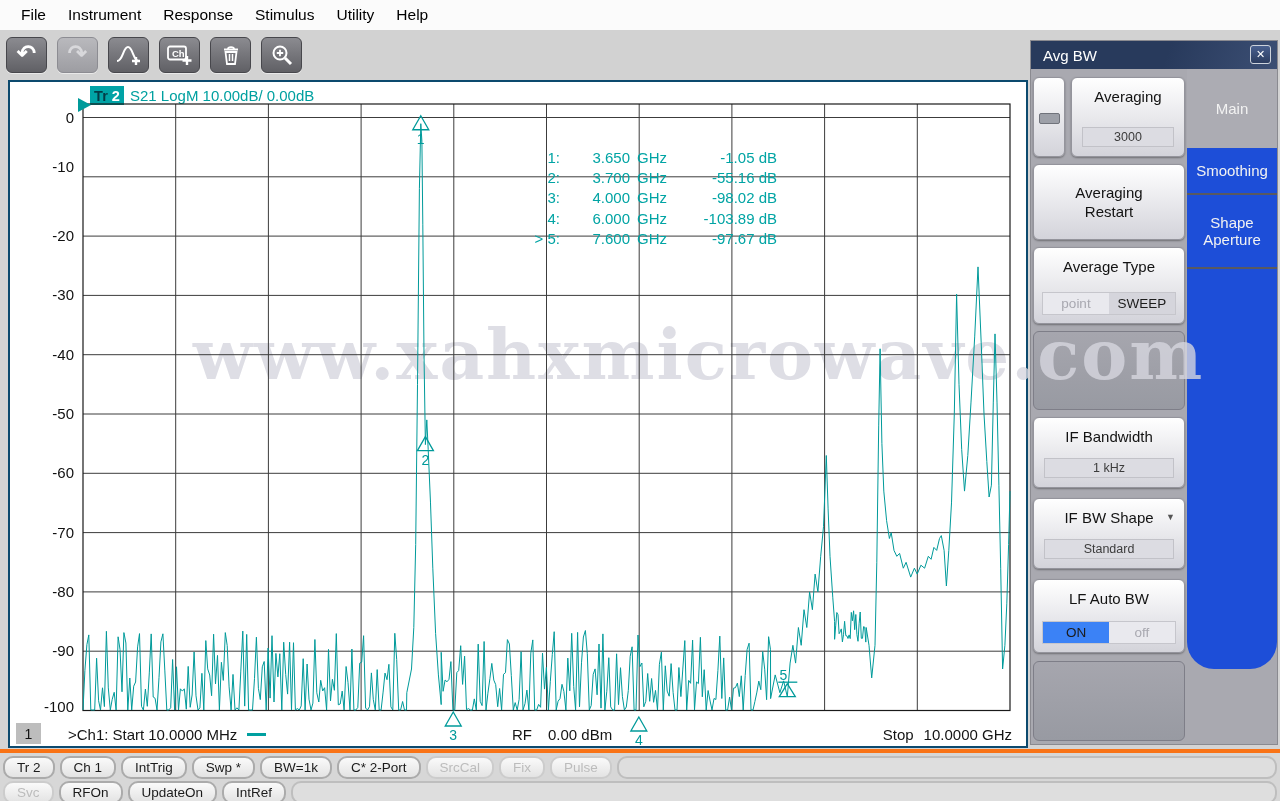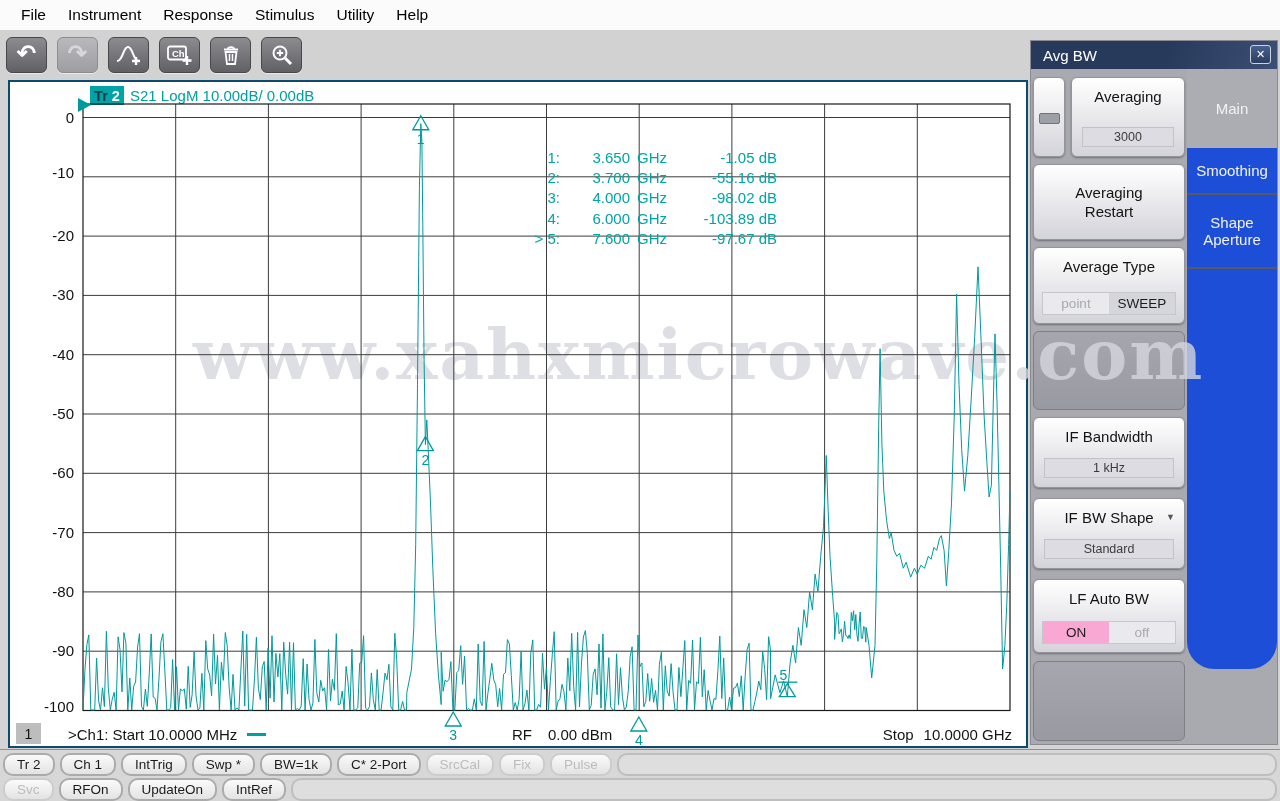--- a/index.html
+++ b/index.html
@@ -67,34 +67,34 @@
   .pbtn .lbl { text-align:center; font-size:15px; padding-top:9px; white-space:pre-line; line-height:1.3; }
   .pbtn.blank { background:linear-gradient(#a6a6ae,#989aa2); border-color:#7e7e88; box-shadow:none; }
   .val-box { position:absolute; left:10px; right:10px; bottom:9px; height:20px;
     background:#dcdce2; border:1px solid #c2c2c8; text-align:center;
     font-size:12.5px; line-height:19px; color:#3c3c3c; }
   .tgl { position:absolute; left:8px; right:8px; bottom:8px; height:23px; display:flex;
     background:#e9e9ee; border:1px solid #c6c6cc; font-size:13.5px; }
   .tgl span { flex:1; display:flex; align-items:center; justify-content:center; }
   .tgl .on  { background:#d5d5dc; color:#1c1c1c; }
   .tgl .dim { color:#a8a8b0; }
-  .tgl.lf .on { background:#f9a8d4; }
+  .tgl.lf .on { background:#3b82f6; }
   .row1 { display:flex; gap:6px; height:80px; }
   .sq-btn { width:32px; height:80px; }
   .led { position:absolute; left:5px; top:35px; width:21px; height:11px;
     background:#9da0a8; border:1px solid #70737b; border-radius:2px; }
   .tabcol { position:absolute; left:156px; top:28px; width:90px; height:600px; background:#1d4ed8;border-radius:27px; }
   .tab { color:#f2f2f2; font-size:15px; display:flex; align-items:center; justify-content:center;
     text-align:center; border-bottom:2px solid #595960; }
   .tab.active { background:#acacb3; border-bottom:none; }
   .arrow-glyph { position:absolute; right:9px; top:13px; font-size:9px; color:#555; }
 
   
   .statusbar { position:absolute; left:0; top:749px; width:1280px; height:52px;
-    background:#d7d7d7; border-top:1px solid #f97316; z-index:20; }
+    background:#d7d7d7; border-top:4px solid #f97316; z-index:20; }
   .srow { position:absolute; left:3px; right:3px; height:23px; display:flex; gap:5px; }
   .sbtn { display:flex; align-items:center; justify-content:center; padding:0 12px;
     border:2px solid #ababab; border-radius:10px; background:linear-gradient(#fafafa,#e3e3e3);
     font-size:13.5px; color:#1b1b1b; white-space:nowrap; }
   .sbtn.off { color:#bcbcbc; border-color:#cccccc; }
   .sfield { flex:1; border:2px solid #bebebe; border-radius:10px; background:#dedede; }
   .bottom-line { position:absolute; left:0; top:798px; width:1280px; height:3px; background:#141414; }
 </style>
 </head>
 <body>
@@ -164,21 +164,21 @@
     <span>0.00 dBm</span>
   </div>
   <div class="ftr" style="left:832px; width:170px; justify-content:flex-end; gap:10px;">
     <span>Stop</span>
     <span>10.0000 GHz</span>
   </div>
 </div>
 
 <div id="ylabels">
     <div class="ylab" style="left: 30px; top: 108.5px;">0</div>
-    <div class="ylab" style="left: 30px; top: 164px;">-10</div>
+    <div class="ylab" style="left: 30px; top: 158px;">-10</div>
     <div class="ylab" style="left: 30px; top: 227.1px;">-20</div>
     <div class="ylab" style="left: 30px; top: 286.4px;">-30</div>
     <div class="ylab" style="left: 30px; top: 345.7px;">-40</div>
     <div class="ylab" style="left: 30px; top: 405px;">-50</div>
     <div class="ylab" style="left: 30px; top: 464.3px;">-60</div>
     <div class="ylab" style="left: 30px; top: 523.6px;">-70</div>
     <div class="ylab" style="left: 30px; top: 582.9px;">-80</div>
     <div class="ylab" style="left: 30px; top: 642.2px;">-90</div>
     <div class="ylab" style="left: 30px; top: 697.5px;">-100</div>
   </div>

